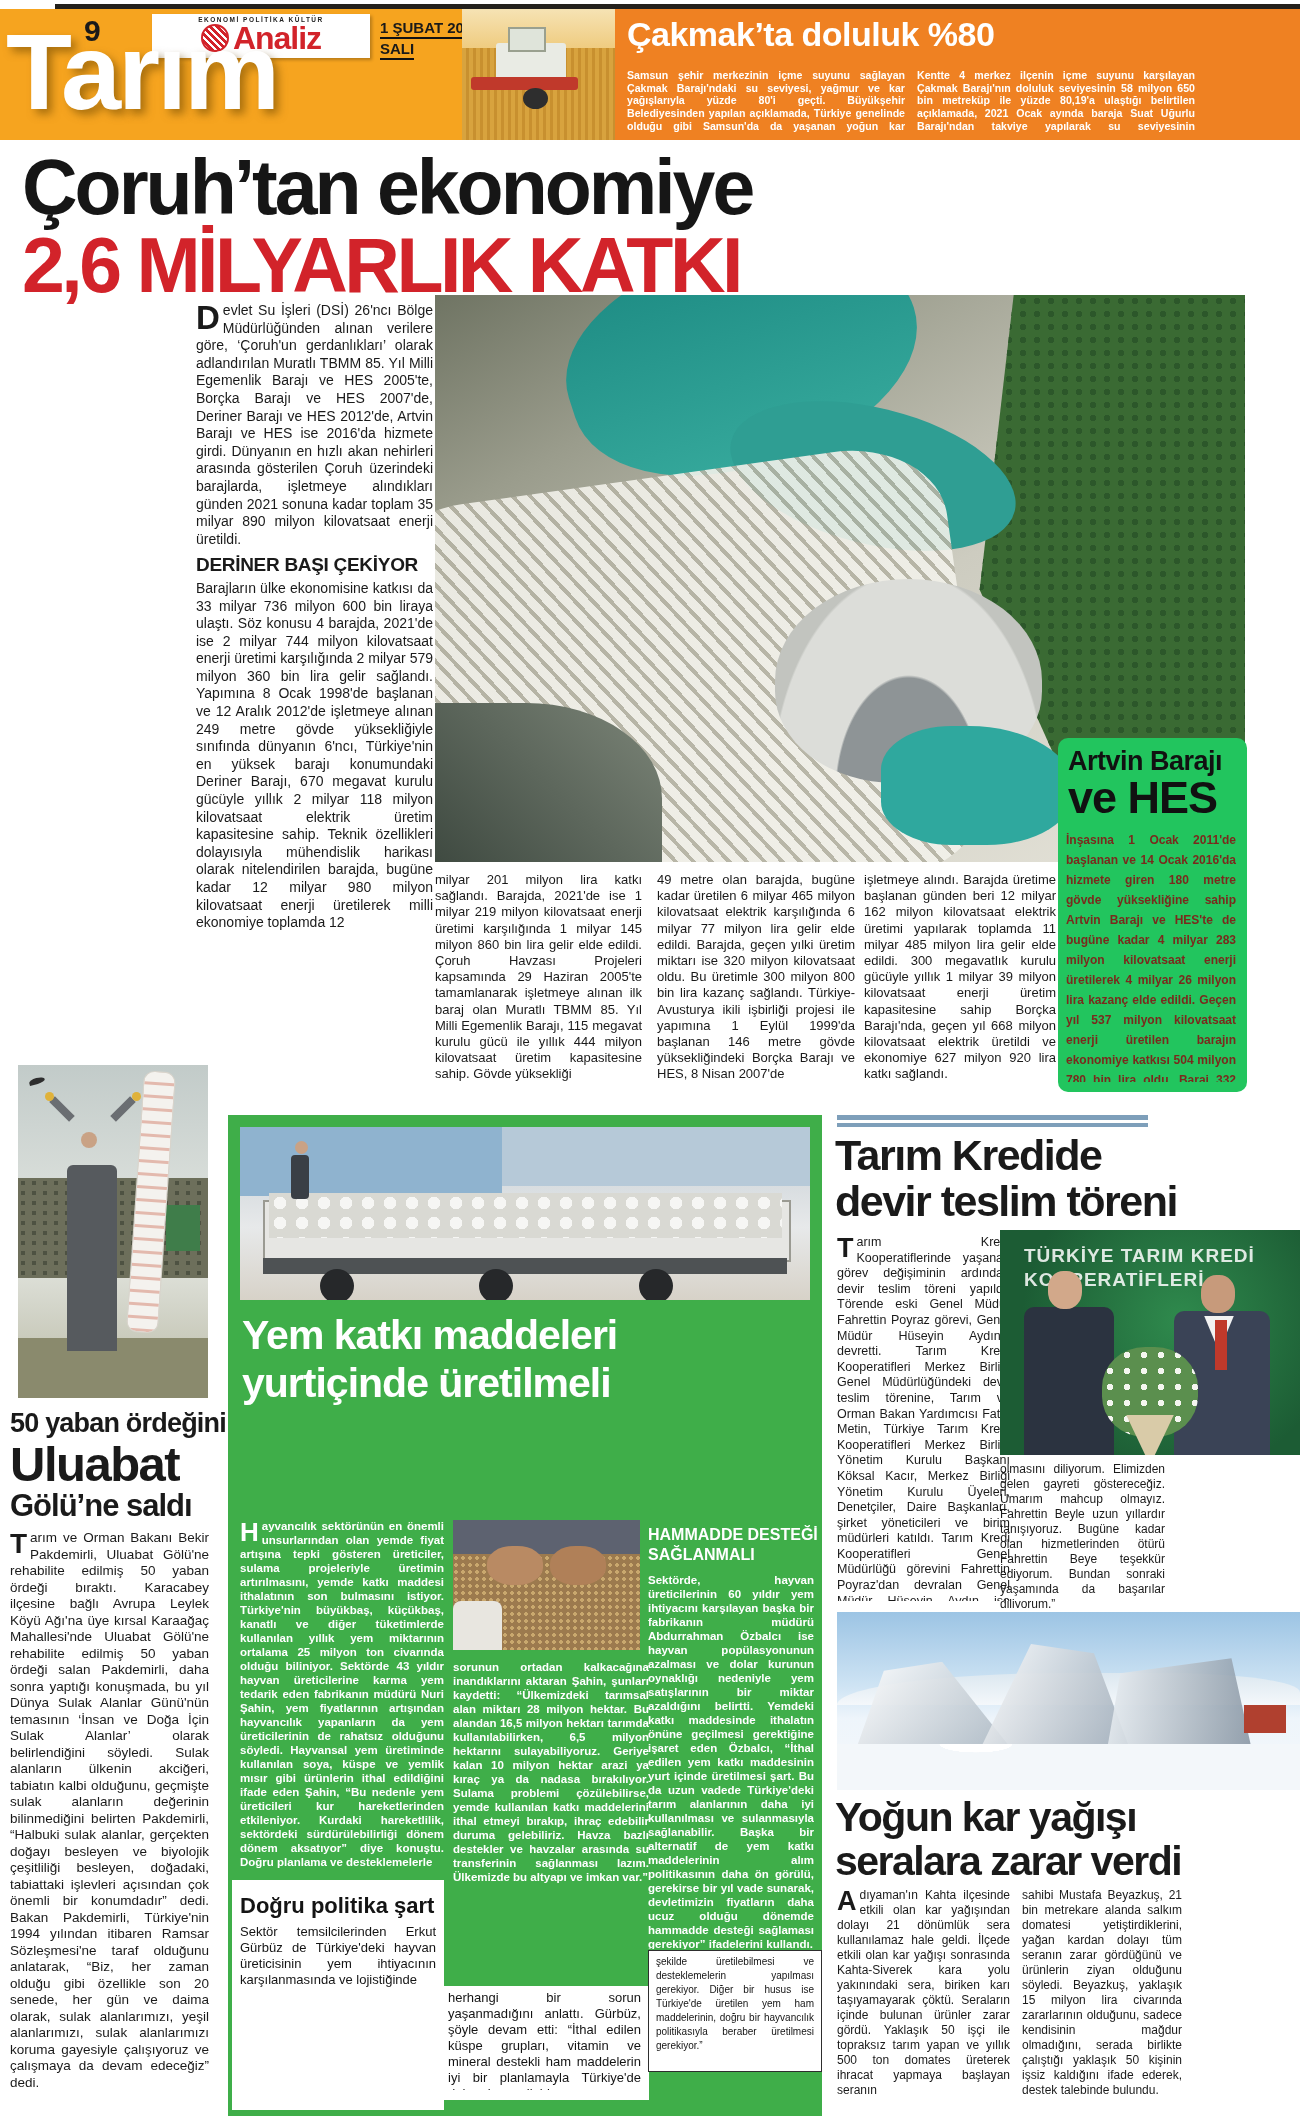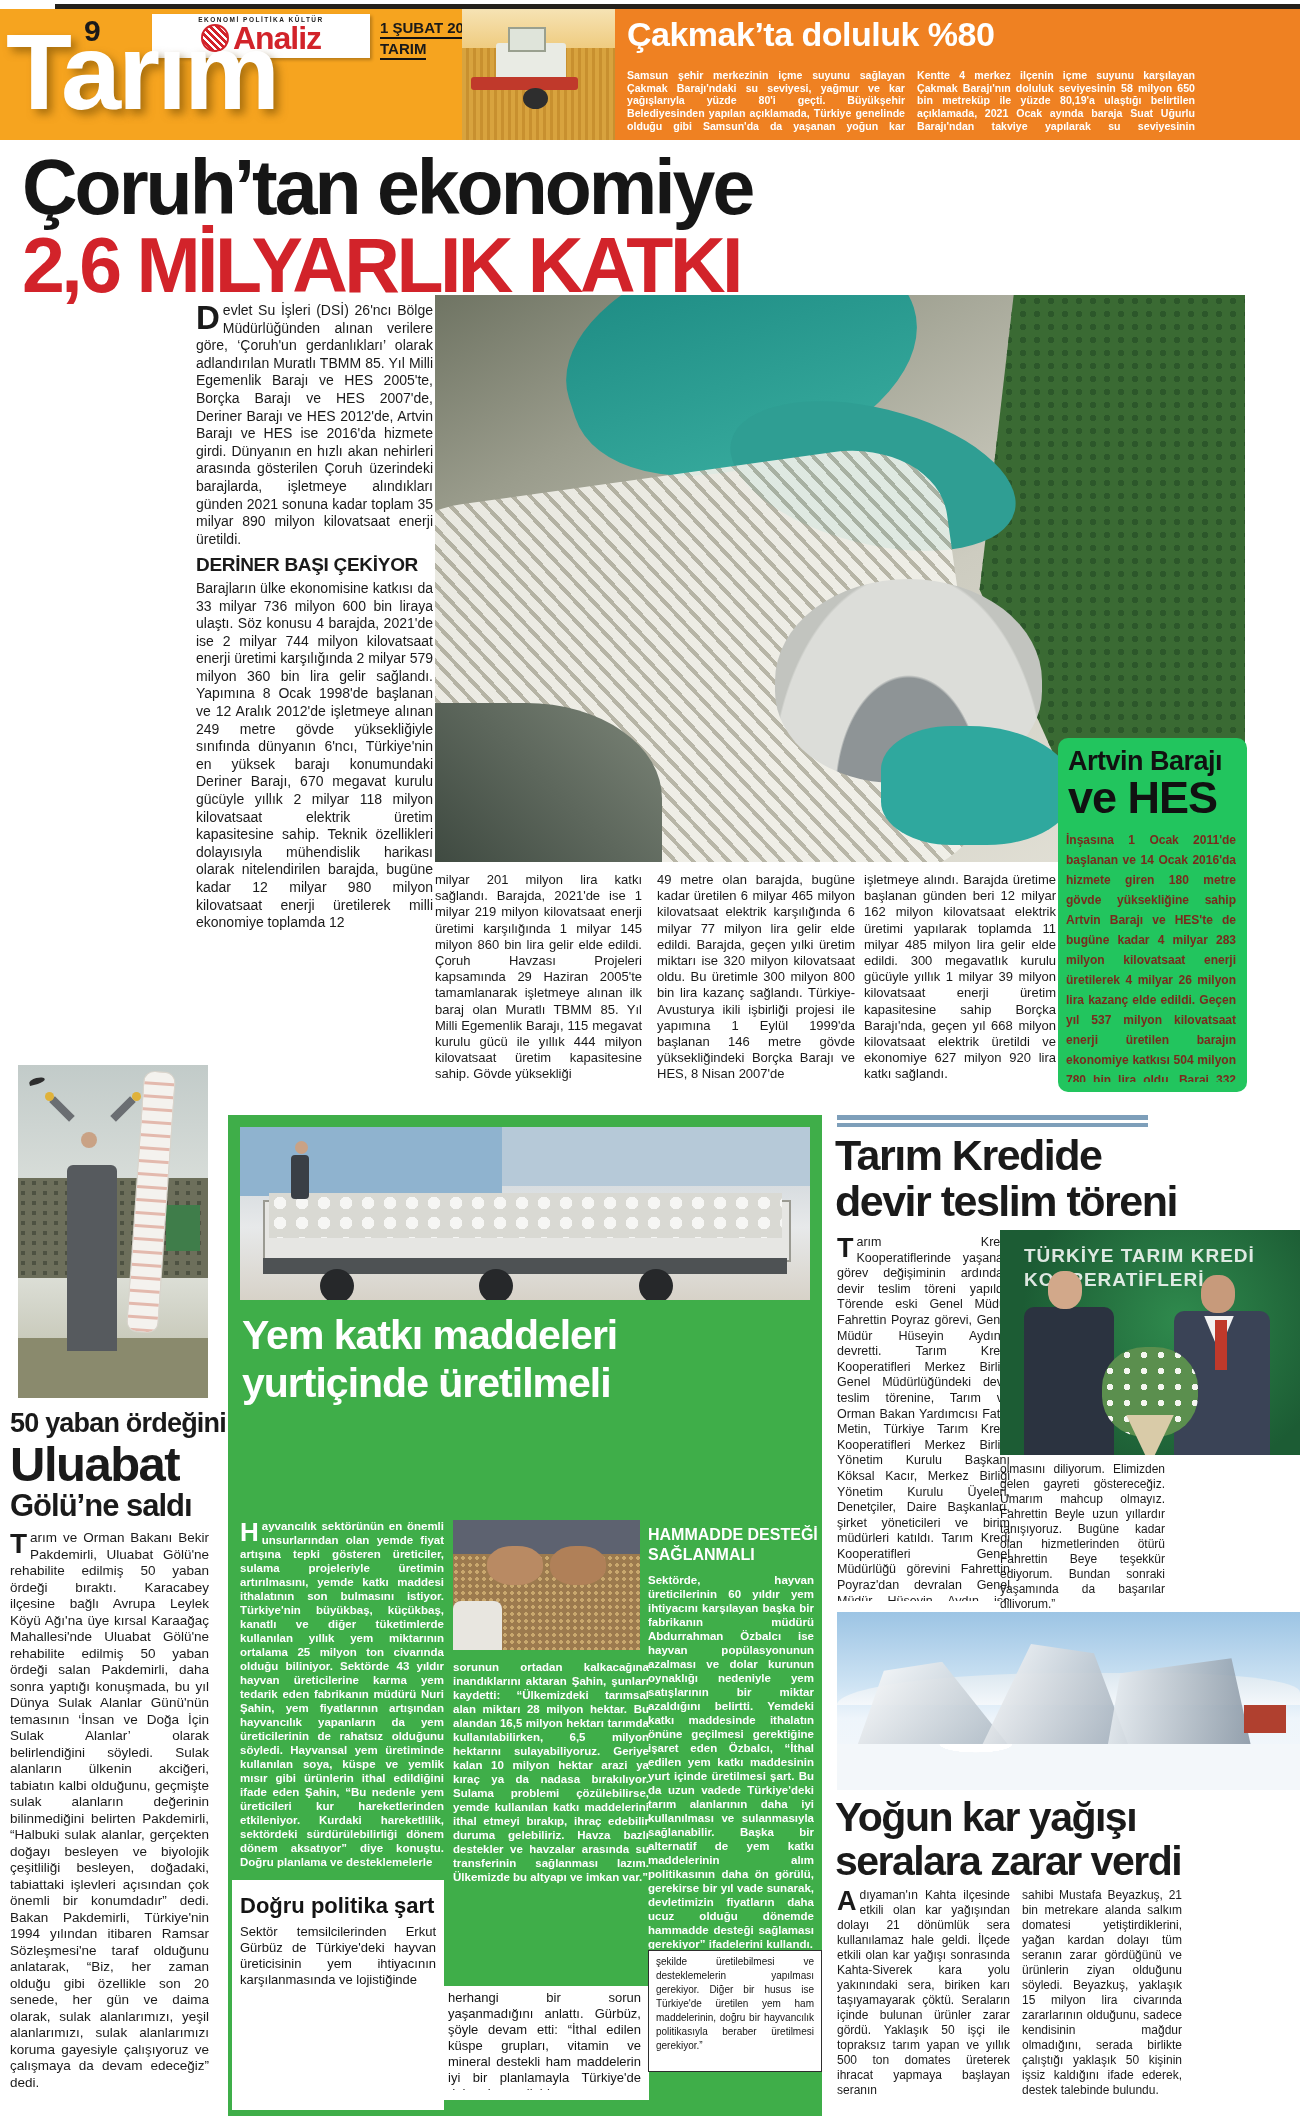--- a/index.html
+++ b/index.html
@@ -150,21 +150,21 @@
   <div class="pageno">9</div>
   <div class="logoBox">
     <div class="logoTag">EKONOMİ POLİTİKA KÜLTÜR</div>
     <div class="logoRow">
       <span class="globe"></span>
       <span class="logoWord">Analiz</span>
     </div>
   </div>
   <div class="dateBox">
     <span>1 ŞUBAT 2022</span><br>
-    <span>TARIM</span>
+    <span>SALI</span>
   </div>
   <div class="sectionTitle">Tarım</div>
 
   <div class="ph" style="left:462px;top:9px;width:153px;height:131px;">
     <div class="hv-sky"></div>
       <div class="hv-field"></div>
       <div class="hv-body"></div>
     <div class="hv-cab"></div>
       <div class="hv-reel"></div>
       <div class="hv-wheel"></div>

